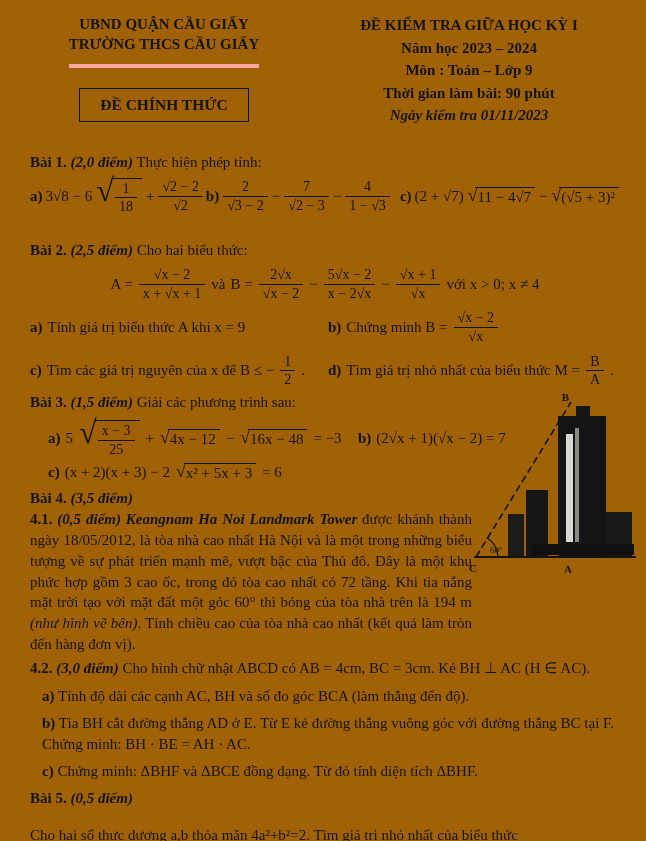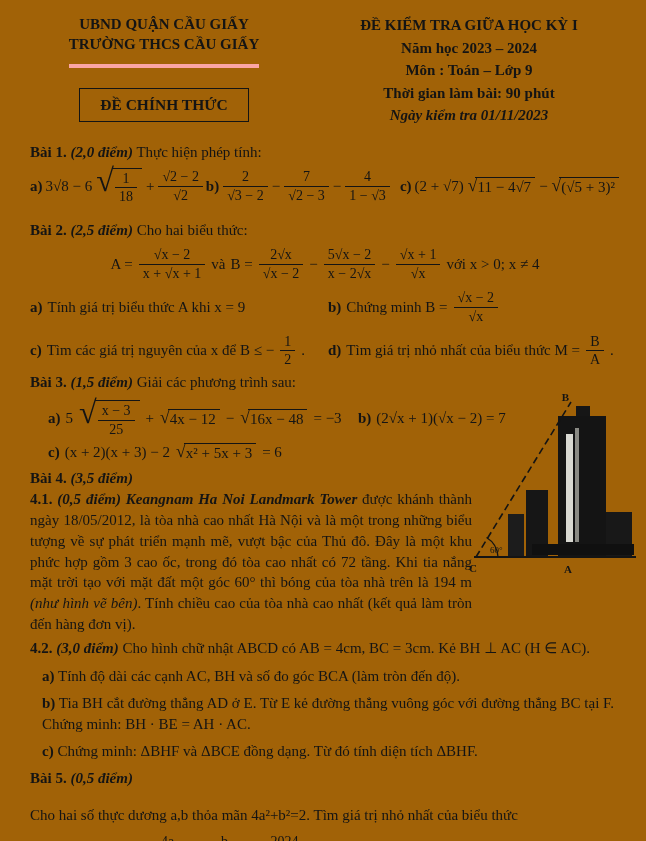--- a/index.html
+++ b/index.html
@@ -9,21 +9,21 @@
 
   
   .hdr{display:flex;justify-content:space-between;align-items:flex-start;}
   .h-left{width:268px;text-align:center;font-weight:700;line-height:1.35;}
   .h-left .l2{display:inline-block;border-bottom:4px solid #fca5a5;padding-bottom:9px;}
   .stamp-box{display:inline-block;border:1.7px solid #141414;padding:6px 20px;margin-top:20px;font-size:15.5px;}
   .h-right{width:302px;text-align:center;font-weight:700;line-height:1.5;}
   .h-right .it{font-style:italic;}
 
   
-  .sec{margin-top:17px;}
+  .sec{margin-top:27px;}
   .bl{font-weight:700;}
   .pts{font-weight:700;font-style:italic;}
 
   
   .m{display:inline-flex;align-items:center;gap:3px;white-space:nowrap;}
   .frac{display:inline-block;vertical-align:middle;text-align:center;margin:0 1px;font-size:14px;}
   .frac .num{display:block;border-bottom:1.4px solid #141414;padding:0 4px 1px;line-height:1.12;}
   .frac .den{display:block;padding:1px 4px 0;line-height:1.12;}
   .sq{display:inline-flex;align-items:flex-start;vertical-align:middle;margin:0 1px;}
   .sq .r{line-height:.92;font-size:1.18em;}
@@ -239,21 +239,21 @@
       <span class="bl" style="font-style:italic;">Keangnam Ha Noi Landmark Tower</span><span> được khánh thành ngày 18/05/2012, là tòa nhà cao nhất Hà Nội và là một trong những biểu tượng về sự phát triển mạnh mẽ, vượt bậc của Thủ đô. Đây là một khu phức hợp gồm 3 cao ốc, trong đó tòa cao nhất có 72 tầng. Khi tia nắng mặt trời tạo với mặt đất một góc 60° thì bóng của tòa nhà trên là 194 m </span><span style="font-style:italic;">(như hình vẽ bên)</span><span>. Tính chiều cao của tòa nhà cao nhất (kết quả làm tròn đến hàng đơn vị).</span>
     </div>
 
     <div class="p42">
       <span class="bl">4.2.</span>
       <span class="pts">(3,0 điểm)</span>
       <span>Cho hình chữ nhật ABCD có AB = 4cm, BC = 3cm. Kẻ BH ⊥ AC (H ∈ AC).</span>
     </div>
     <div class="sub">
       <span class="bl">a)</span>
-      <span>Tính độ dài các cạnh AC, BH và số đo góc BCA (làm tròn đến độ).</span>
+      <span>Tính độ dài các cạnh AC, BH và số đo góc BCA (làm thẳng đến độ).</span>
     </div>
     <div class="sub">
       <span class="bl">b)</span>
       <span>Tia BH cắt đường thẳng AD ở E. Từ E kẻ đường thẳng vuông góc với đường thẳng BC tại F. Chứng minh: BH · BE = AH · AC.</span>
     </div>
     <div class="sub">
       <span class="bl">c)</span>
       <span>Chứng minh: ΔBHF và ΔBCE đồng dạng. Từ đó tính diện tích ΔBHF.</span>
     </div>
 

